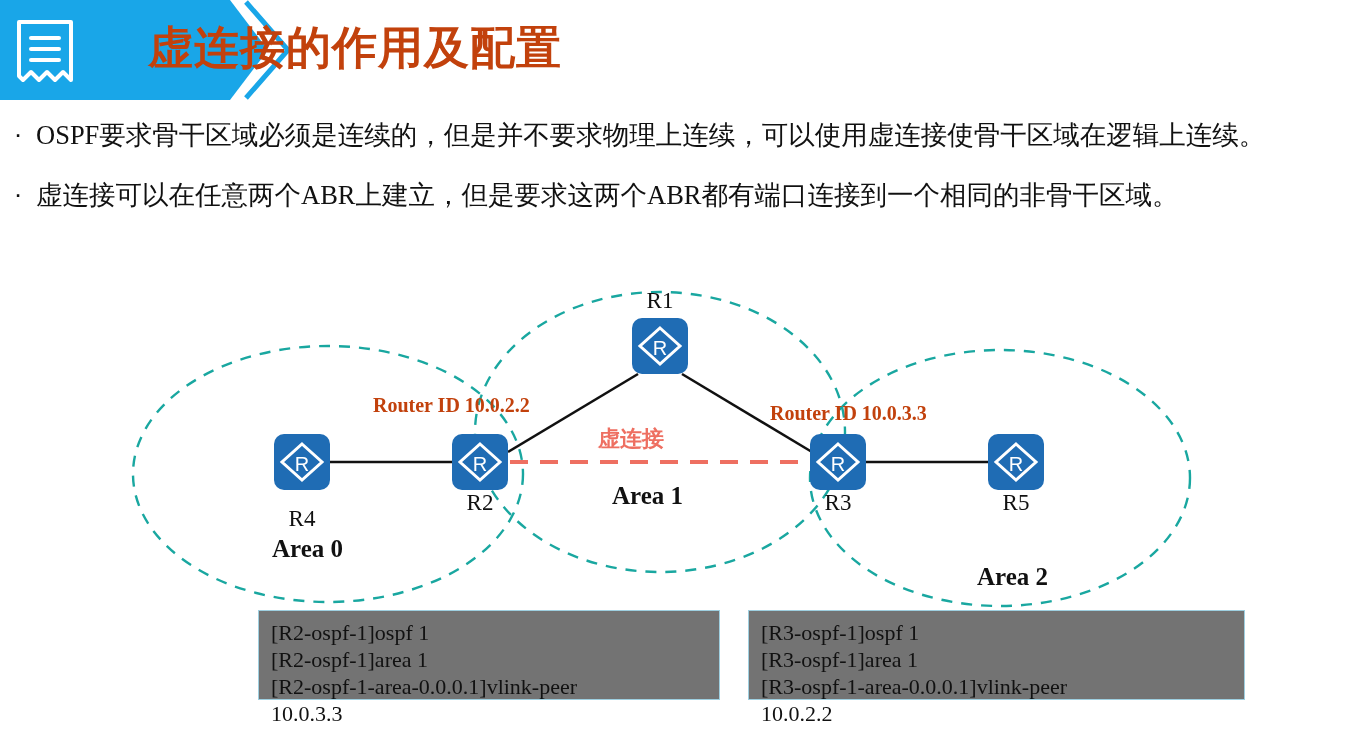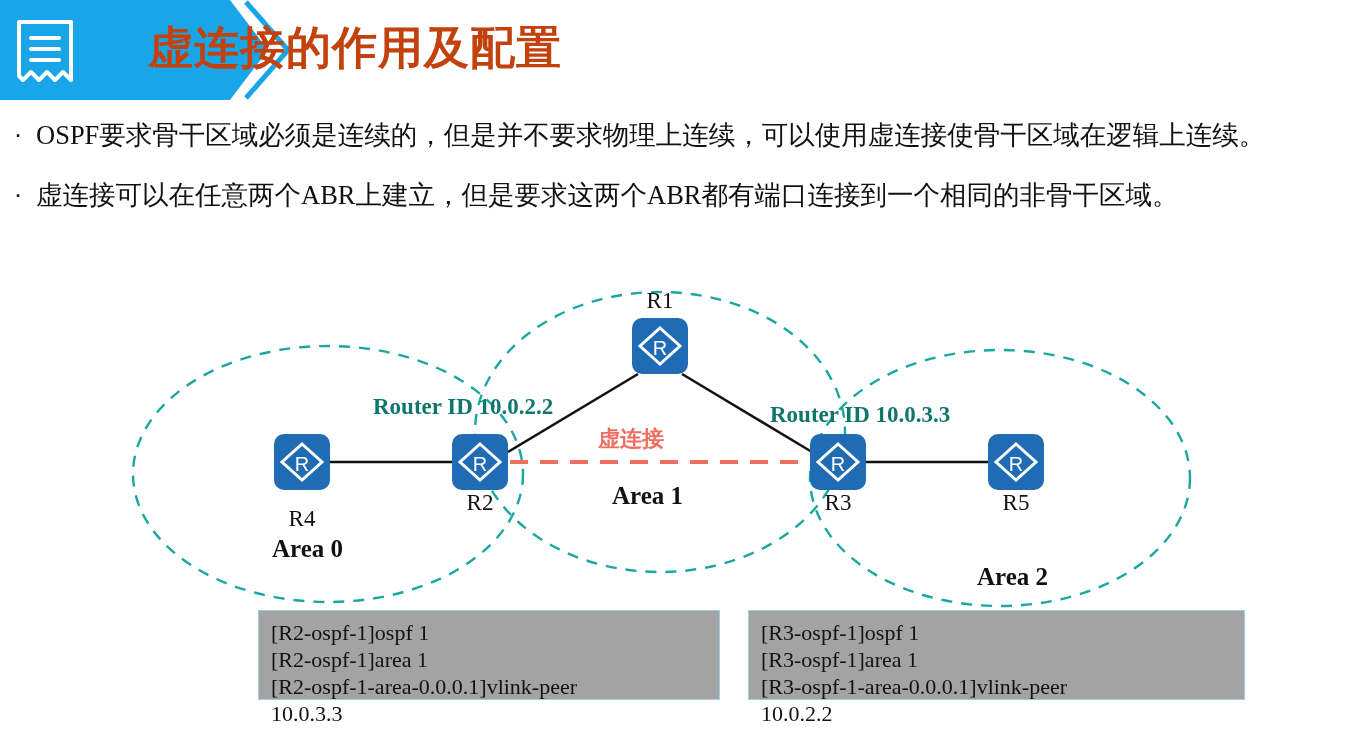--- a/index.html
+++ b/index.html
@@ -96,45 +96,45 @@
   .node-label {
     position: absolute;
     font-size: 23px;
     line-height: 26px;
     text-align: center;
     white-space: nowrap;
     color: #111;
   }
   .rid-label {
     position: absolute;
-    font-size: 23px;
-    font-weight: bold;
-    white-space: nowrap;
-    color: #0f766e;
+    font-size: 20px;
+    font-weight: bold;
+    white-space: nowrap;
+    color: #c2410c;
   }
   .area-label {
     position: absolute;
     font-size: 25px;
     font-weight: bold;
     white-space: nowrap;
     color: #111;
   }
   .vlink-label {
     position: absolute;
     font-size: 22px;
     font-weight: bold;
     font-family: "Liberation Sans", "DejaVu Sans", sans-serif;
     white-space: nowrap;
   }
 
   
   .cfgbox {
     position: absolute;
     border: 1px solid #9ecfe0;
-    background: #a3a3a3;
+    background: #737373;
     box-sizing: border-box;
     padding: 8px 10px 0 12px;
     height: 90px;
     overflow: visible;
   }
   .cfgline {
     font-size: 22px;
     line-height: 27px;
     white-space: nowrap;
     color: #111;

